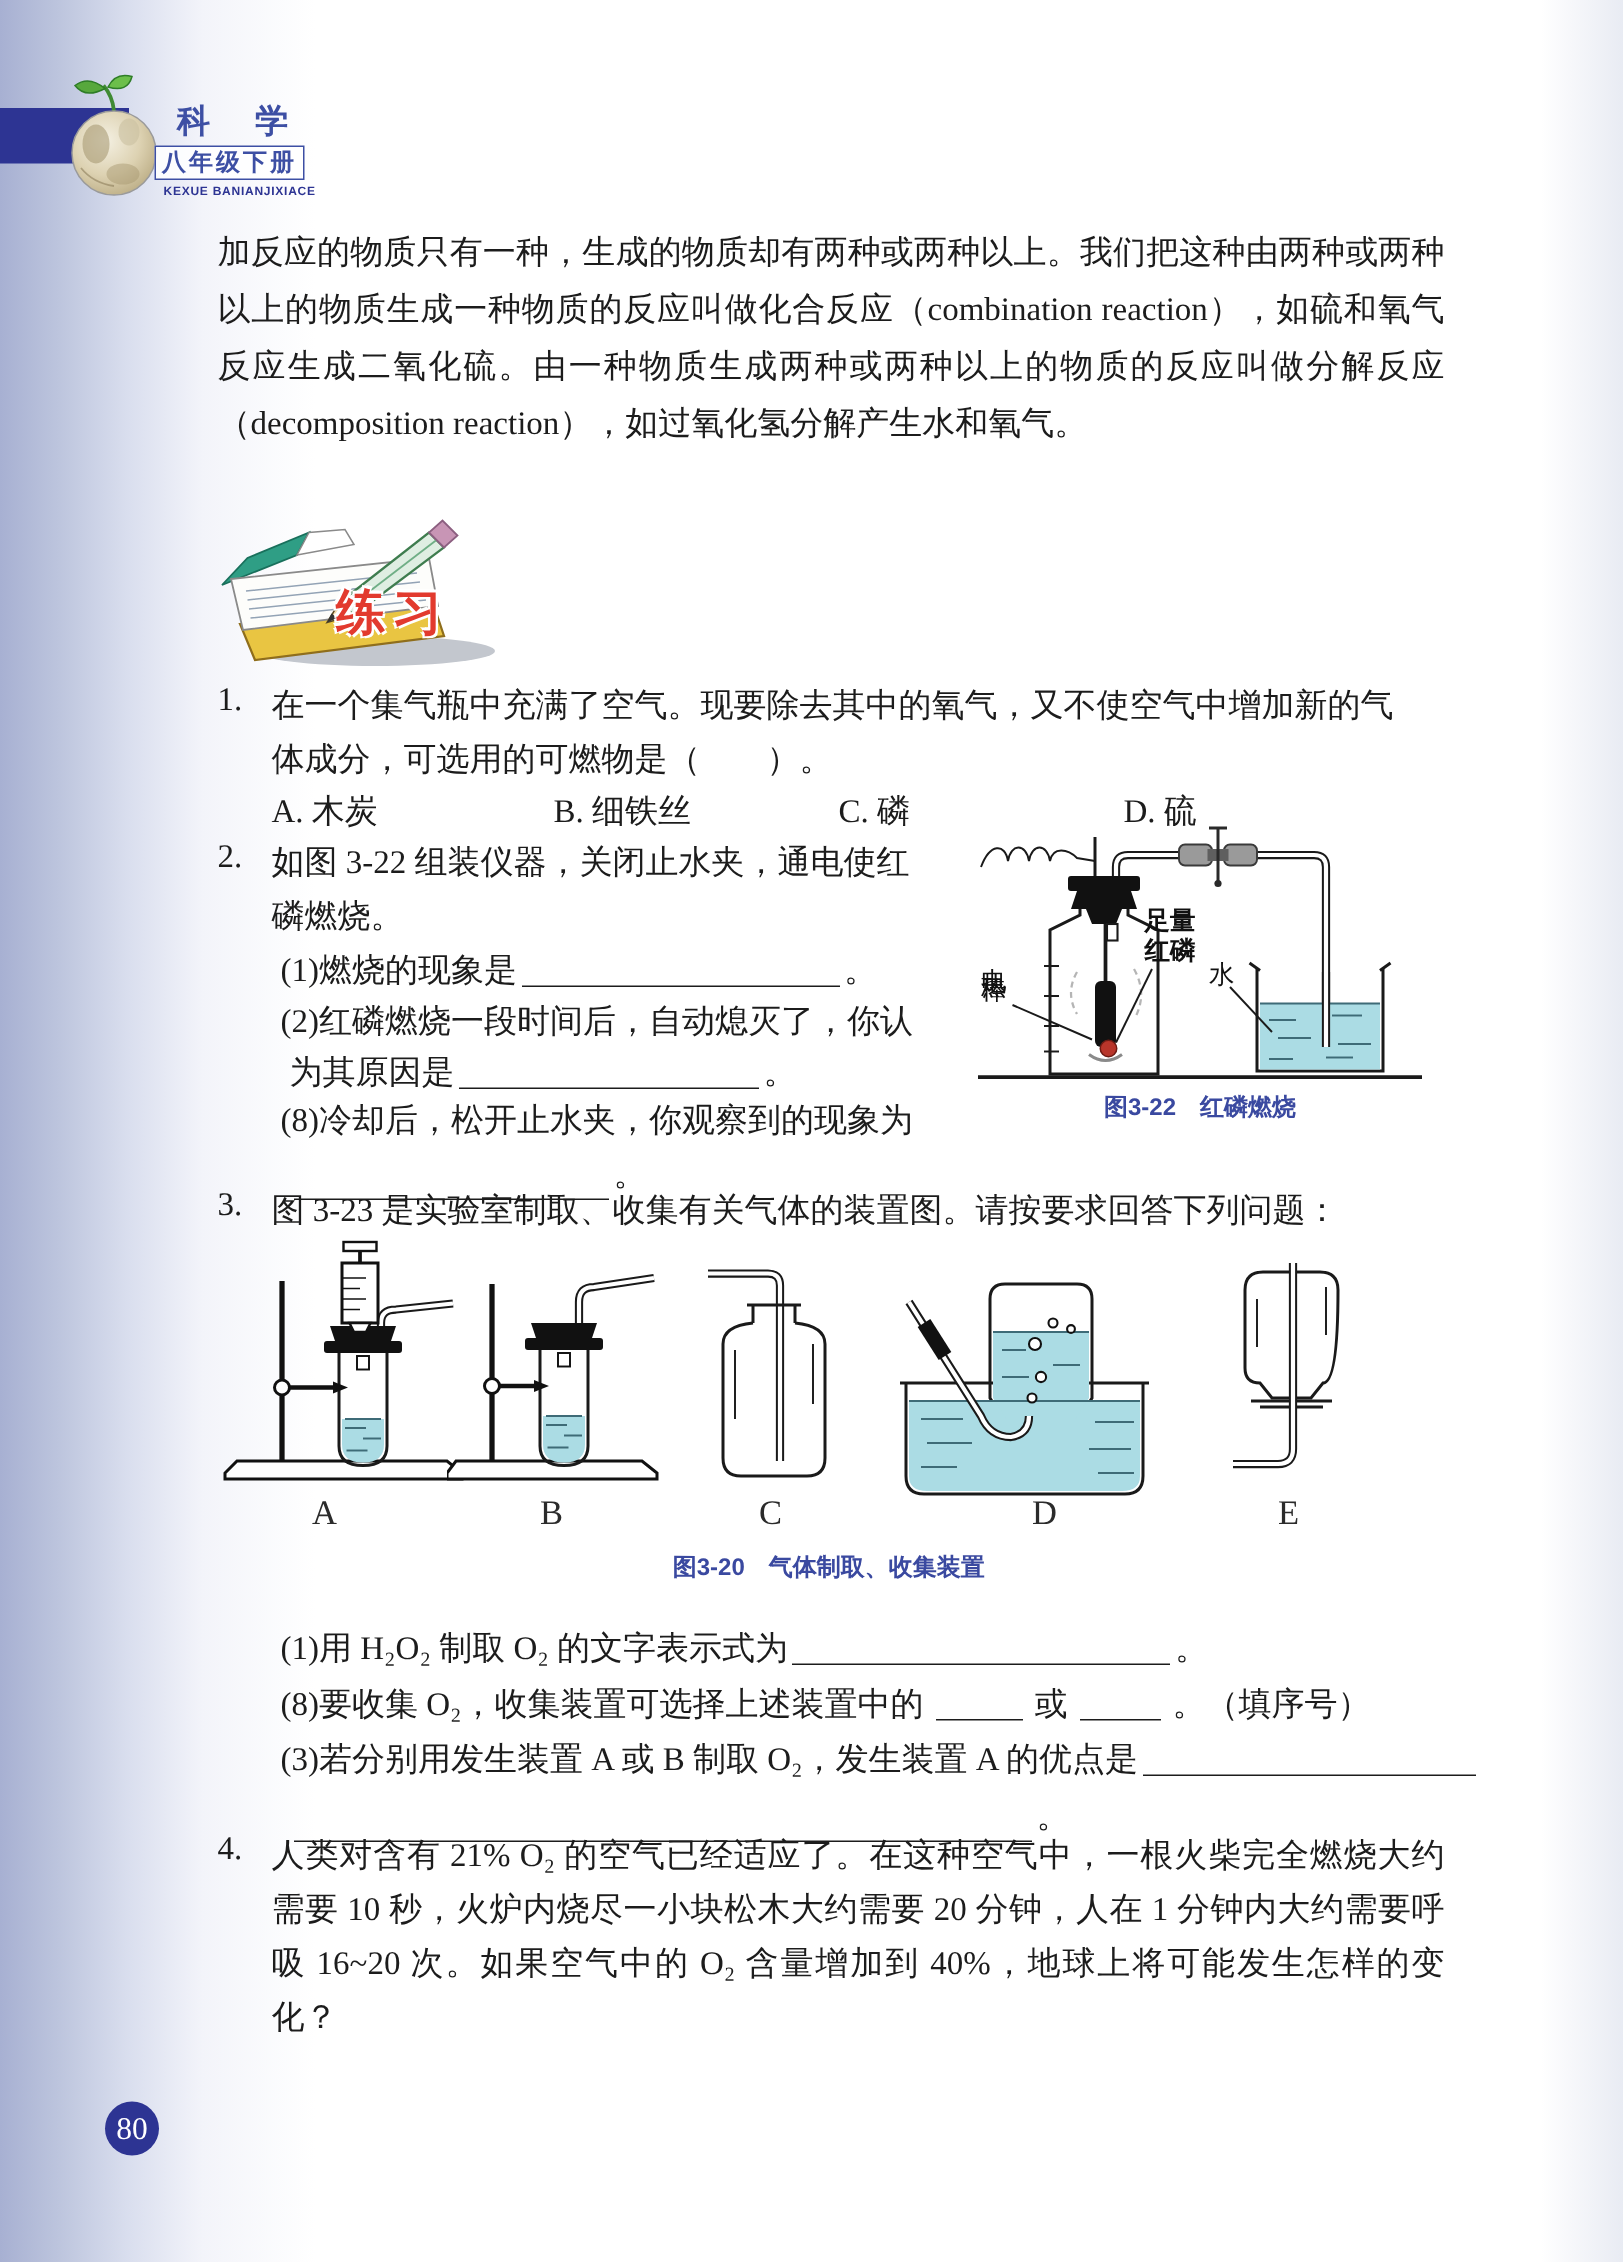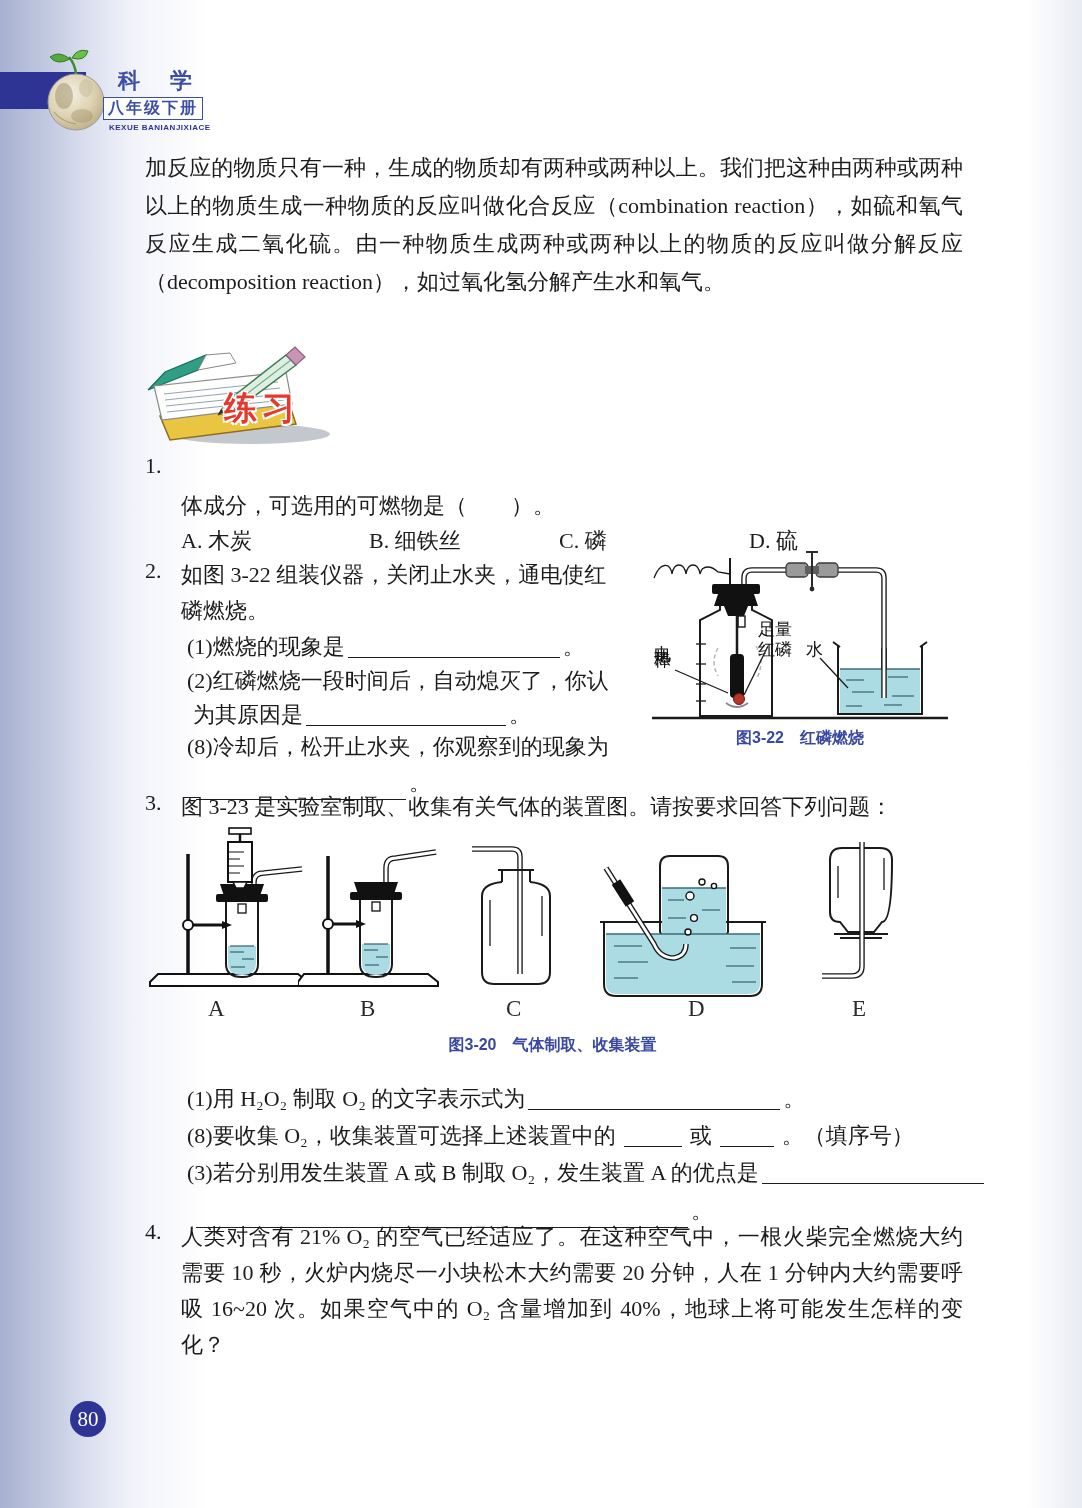--- a/index.html
+++ b/index.html
@@ -82,20 +82,21 @@
     <polygon points="60,28 98,21 92,11 68,13" fill="#ffffff" stroke="#8a8a8a" stroke-width="1"></polygon>
     <polygon points="88,60 148,13 158,23 98,68" fill="#dfeee2" stroke="#3f7d4f" stroke-width="1.5"></polygon>
     <line x1="93" y1="64" x2="153" y2="18" stroke="#6fae85" stroke-width="1.2"></line>
     <polygon points="88,60 98,68 80,73" fill="#f3d9a8" stroke="#5a4a24" stroke-width="1"></polygon>
     <polygon points="83,67 80,73 87,70" fill="#333"></polygon>
     <polygon points="148,13 158,23 167,15 157,5" fill="#c895b5" stroke="#8c5f80" stroke-width="1.2"></polygon>
   </svg>
   <div class="practice-label">练习</div>
 
   <span class="qnum" style="left:145px; top:453px;">1.</span>
+  <div class="abs line" style="left:181px; top:453px;">在一个集气瓶中充满了空气。现要除去其中的氧气，又不使空气中增加新的气</div>
   <div class="abs" style="left:145px; top:524px; width:815px; height:30px;">
     <span class="abs line" style="left:36px;">A. 木炭</span>
     <span class="abs line" style="left:224px;">B. 细铁丝</span>
     <span class="abs line" style="left:414px;">C. 磷</span>
     <span class="abs line" style="left:604px;">D. 硫</span>
   </div>
   <div class="abs line" style="left:181px; top:489px;">体成分，可选用的可燃物是（　　）。</div>
 
   <span class="qnum" style="left:145px; top:558px;">2.</span>
   <div class="abs line" style="left:181px; top:558px;">如图 3-22 组装仪器，关闭止水夹，通电使红</div>
@@ -162,21 +163,21 @@
         <line class="dash" x1="244" y1="157" x2="262" y2="157"></line>
 
       <path class="tube-o" d="M244 100 V150"></path>
         <path class="tube-i" d="M244 100 V150"></path>
 
       <line class="lnthin" x1="35" y1="122" x2="88" y2="145"></line>
       <line class="lnthin" x1="128" y1="98" x2="104" y2="147"></line>
       <line class="lnthin" x1="180" y1="110" x2="208" y2="140"></line>
     </svg>
     <div class="fig-label" style="left:12px; top:84px; writing-mode:vertical-rl; letter-spacing:3px;">电热棒</div>
-    <div class="fig-label" style="left:118px; top:72px; width:44px; ">
+    <div class="fig-label" style="left:118px; top:56px; width:44px; text-align:center;font-weight:bold;">
       <div>足量</div>
       <div>红磷</div>
     </div>
     <div class="fig-label" style="left:166px; top:92px;">水</div>
     <div class="fig-caption" style="position:absolute; left:0; top:180px; width:320px;">图3-22　红磷燃烧</div>
   </div>
 
   <span class="qnum" style="left:145px; top:790px;">3.</span>
   <div class="abs line" style="left:181px; top:790px;">图 3-23 是实验室制取、收集有关气体的装置图。请按要求回答下列问题：</div>
 

